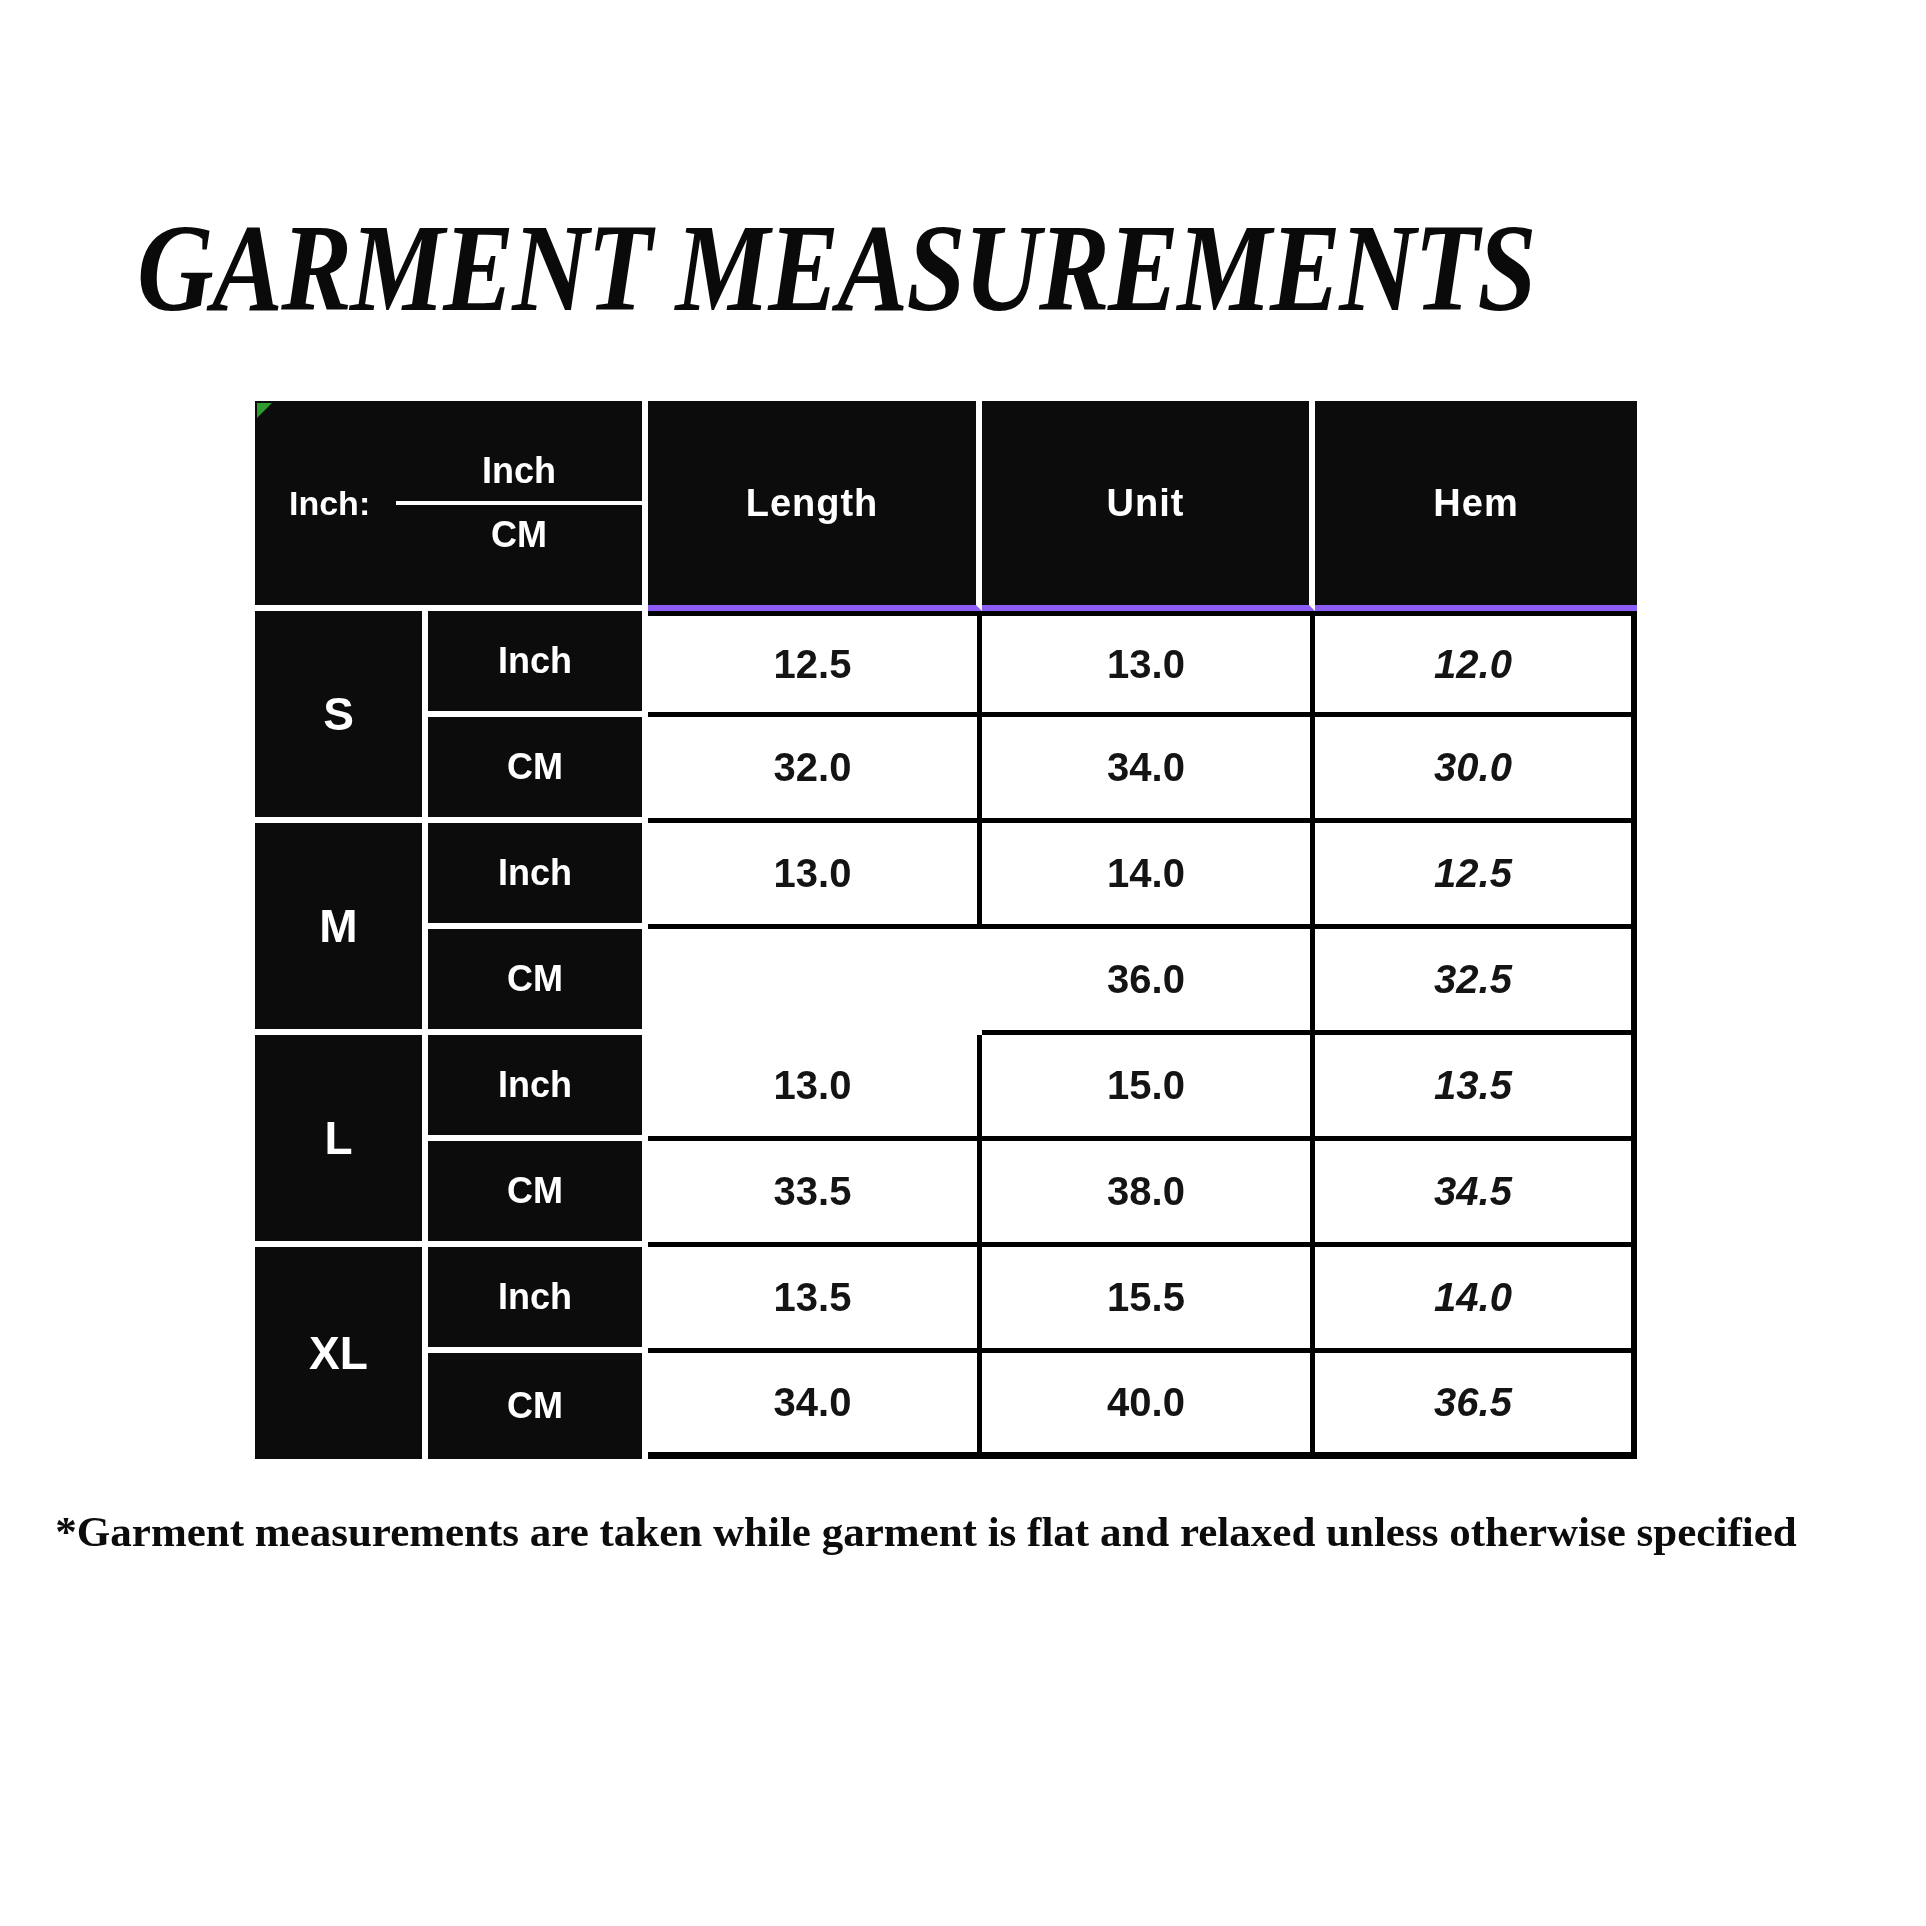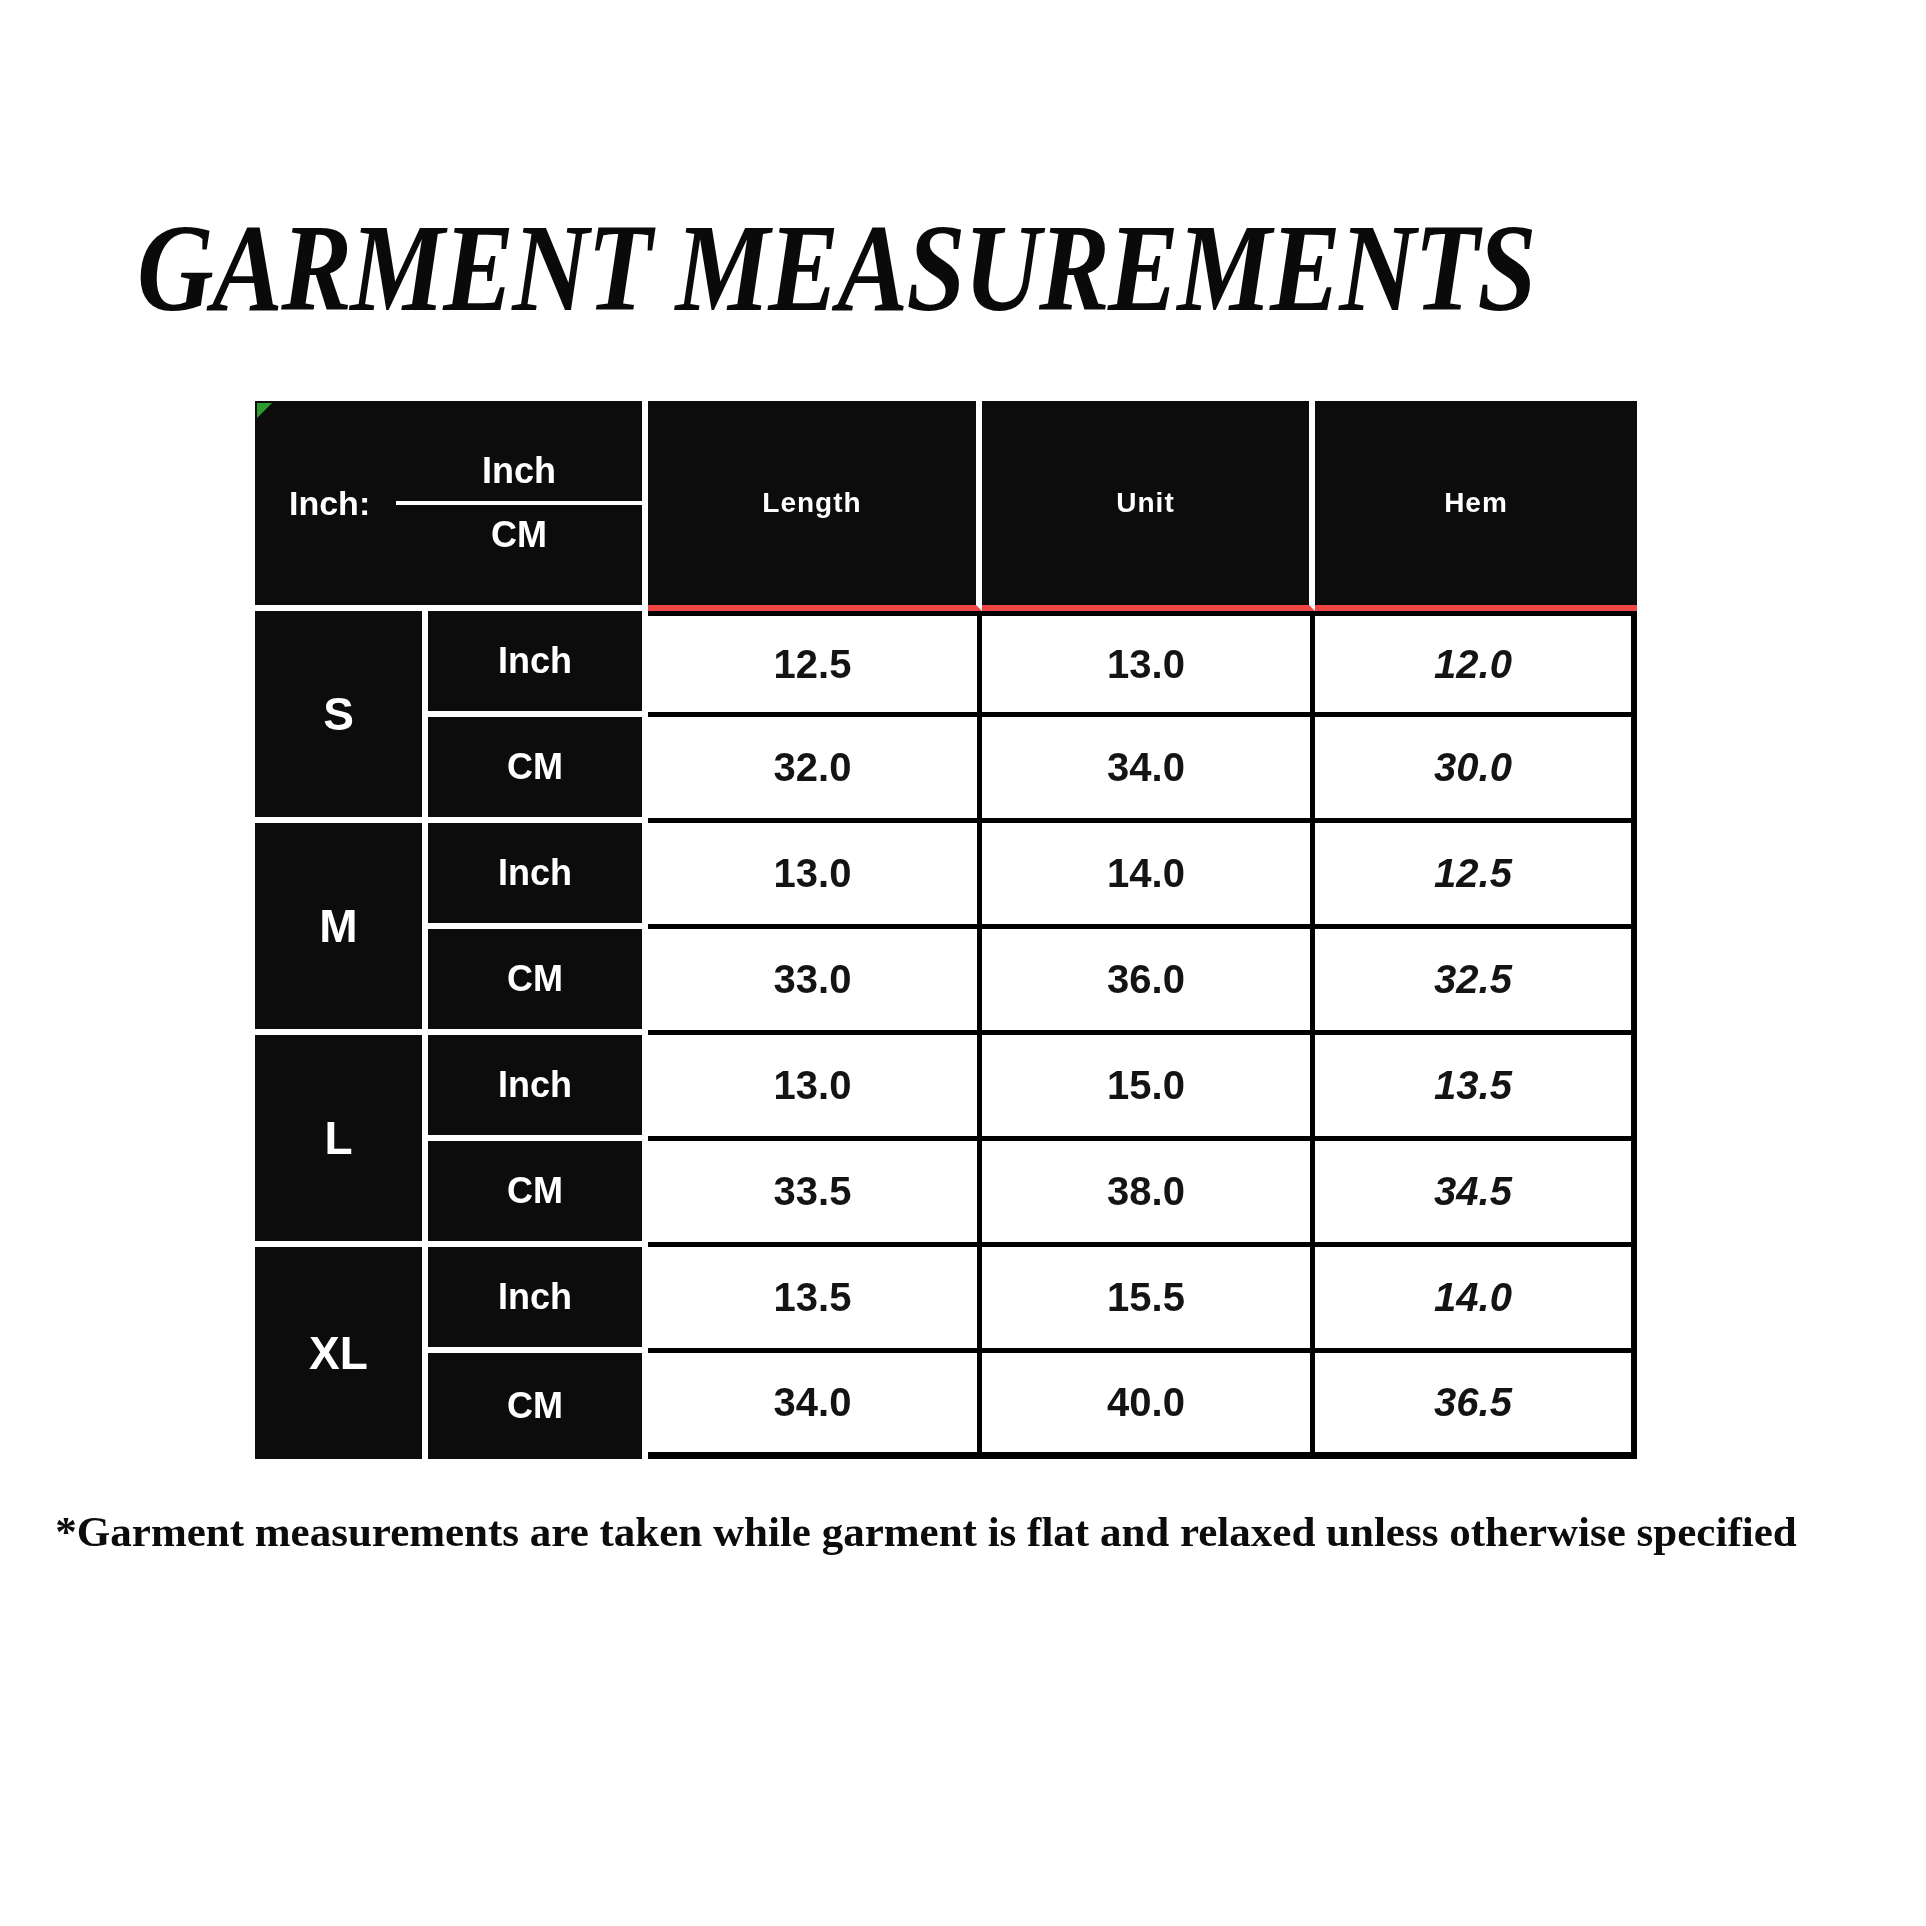--- a/index.html
+++ b/index.html
@@ -14,21 +14,21 @@
     transform:scaleX(0.85); transform-origin:left top; white-space:nowrap;
   }
   .grid {
     position:absolute; left:255px; top:401px;
     display:grid;
     grid-template-columns:173px 220px 334px 333px 322px;
     grid-template-rows:210px repeat(8, 106px);
   }
   .cell { box-sizing:border-box; display:flex; align-items:center; justify-content:center; }
   .blk { background:#0c0c0c; color:#ffffff; font-weight:bold; }
-  .hdr { font-size:28px; letter-spacing:1px; border-bottom:6px solid #ef4444; }
+  .hdr { font-size:38px; letter-spacing:1px; border-bottom:6px solid #8b5cf6; }
   .hdr.mid { border-right:6px solid #ffffff; }
   .size { font-size:46px; border-right:6px solid #ffffff; border-bottom:6px solid #ffffff; }
   .size.last { border-bottom:none; }
   .unit { font-size:36px; border-right:6px solid #ffffff; border-bottom:6px solid #ffffff; }
   .unit.lastrow { border-bottom:none; }
   .unitcell {
     border-right:6px solid #ffffff; border-bottom:6px solid #ffffff;
     justify-content:flex-start; padding-left:34px; position:relative; font-size:34px;
   }
   .unit-label { flex:0 0 auto; }
@@ -85,21 +85,20 @@
     <div class="cell blk unit" style="grid-area:3/2/4/3">CM</div>
     <div class="cell data" style="grid-area:3/3/4/4">32.0</div>
     <div class="cell data" style="grid-area:3/4/4/5">34.0</div>
     <div class="cell data colend" style="grid-area:3/5/4/6">30.0</div>
 
     <div class="cell blk unit" style="grid-area:4/2/5/3">Inch</div>
     <div class="cell data" style="grid-area:4/3/5/4">13.0</div>
     <div class="cell data" style="grid-area:4/4/5/5">14.0</div>
     <div class="cell data colend" style="grid-area:4/5/5/6">12.5</div>
     <div class="cell blk unit" style="grid-area:5/2/6/3">CM</div>
-    <div class="cell data" style="grid-area:5/3/6/4">33.0</div>
     <div class="cell data" style="grid-area:5/4/6/5">36.0</div>
     <div class="cell data colend" style="grid-area:5/5/6/6">32.5</div>
 
     <div class="cell blk unit" style="grid-area:6/2/7/3">Inch</div>
     <div class="cell data" style="grid-area:6/3/7/4">13.0</div>
     <div class="cell data" style="grid-area:6/4/7/5">15.0</div>
     <div class="cell data colend" style="grid-area:6/5/7/6">13.5</div>
     <div class="cell blk unit" style="grid-area:7/2/8/3">CM</div>
     <div class="cell data" style="grid-area:7/3/8/4">33.5</div>
     <div class="cell data" style="grid-area:7/4/8/5">38.0</div>

